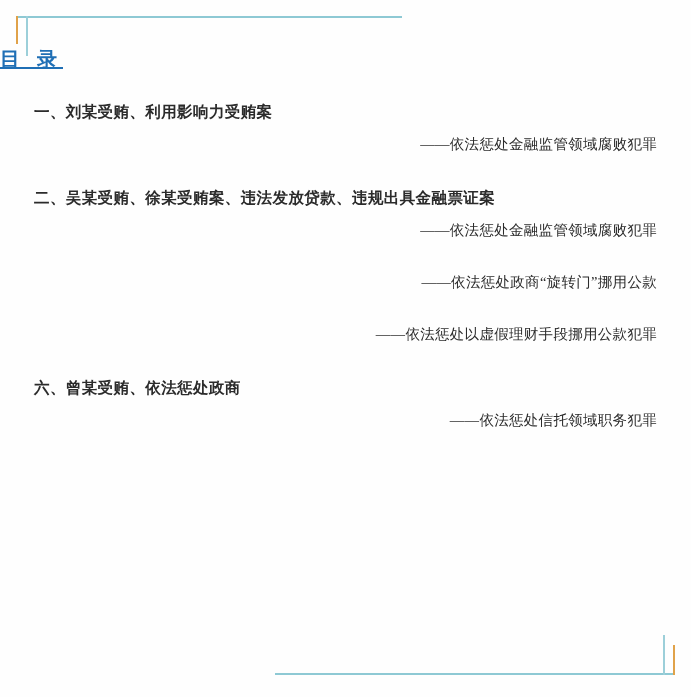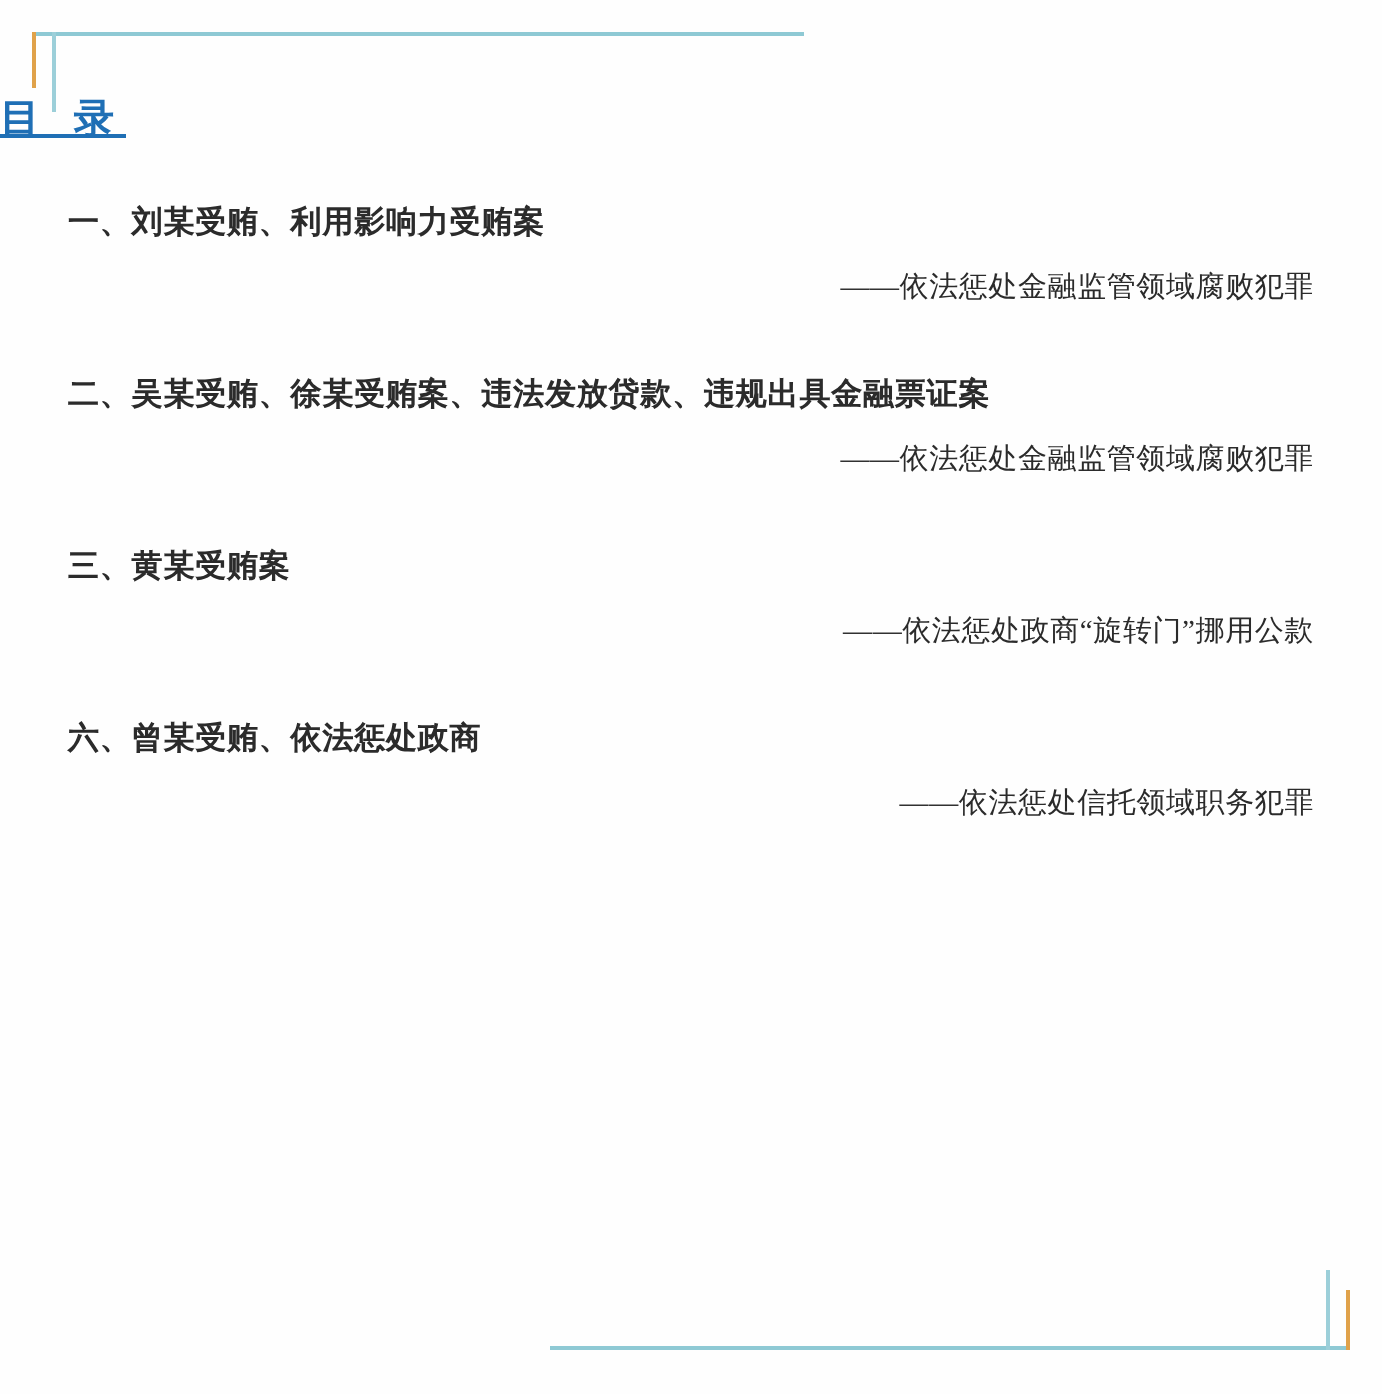--- a/index.html
+++ b/index.html
@@ -134,26 +134,26 @@
       <div class="entry-title">一、刘某受贿、利用影响力受贿案</div>
       <div class="entry-sub">——依法惩处金融监管领域腐败犯罪</div>
     </div>
 
     <div class="toc-entry">
       <div class="entry-title">二、吴某受贿、徐某受贿案、违法发放贷款、违规出具金融票证案</div>
       <div class="entry-sub">——依法惩处金融监管领域腐败犯罪</div>
     </div>
 
     <div class="toc-entry">
-      <div class="entry-title">三、黄某受贿案</div>
       <div class="entry-sub">——依法惩处政商“旋转门”挪用公款</div>
     </div>
 
 
     <div class="toc-entry">
+      <div class="entry-sub">——依法惩处以虚假理财手段挪用公款犯罪</div>
     </div>
 
     <div class="toc-entry">
       <div class="entry-title">六、曾某受贿、依法惩处政商</div>
       <div class="entry-sub">——依法惩处信托领域职务犯罪</div>
     </div>
 
   </div>
 </div>
 

